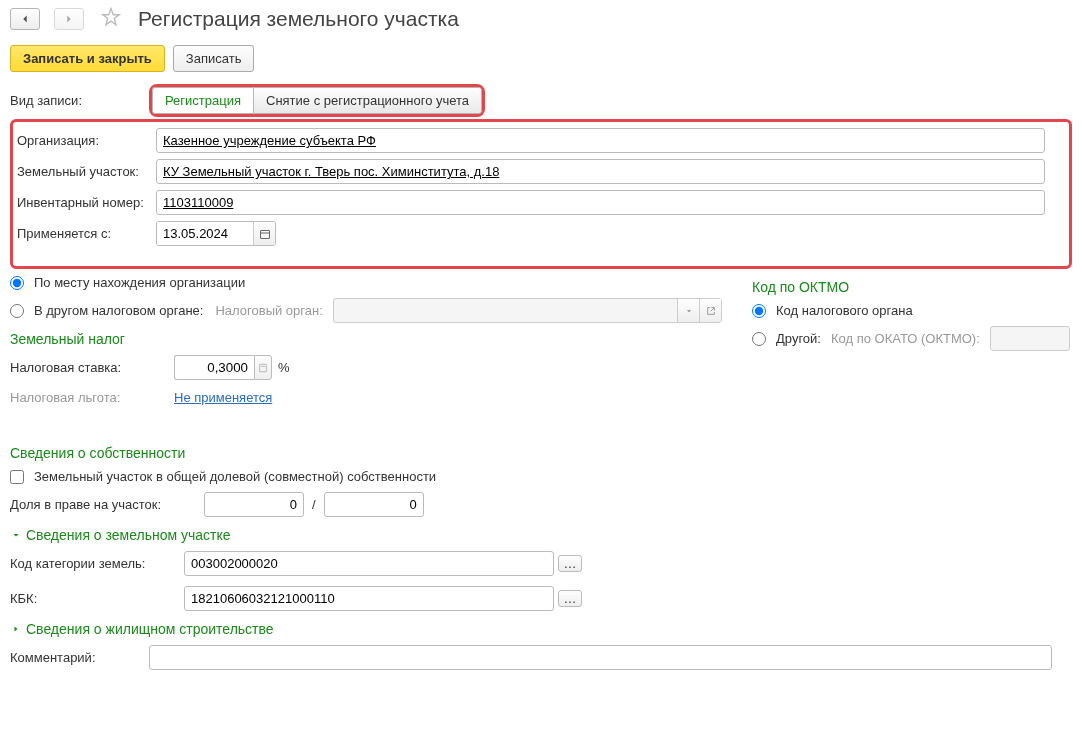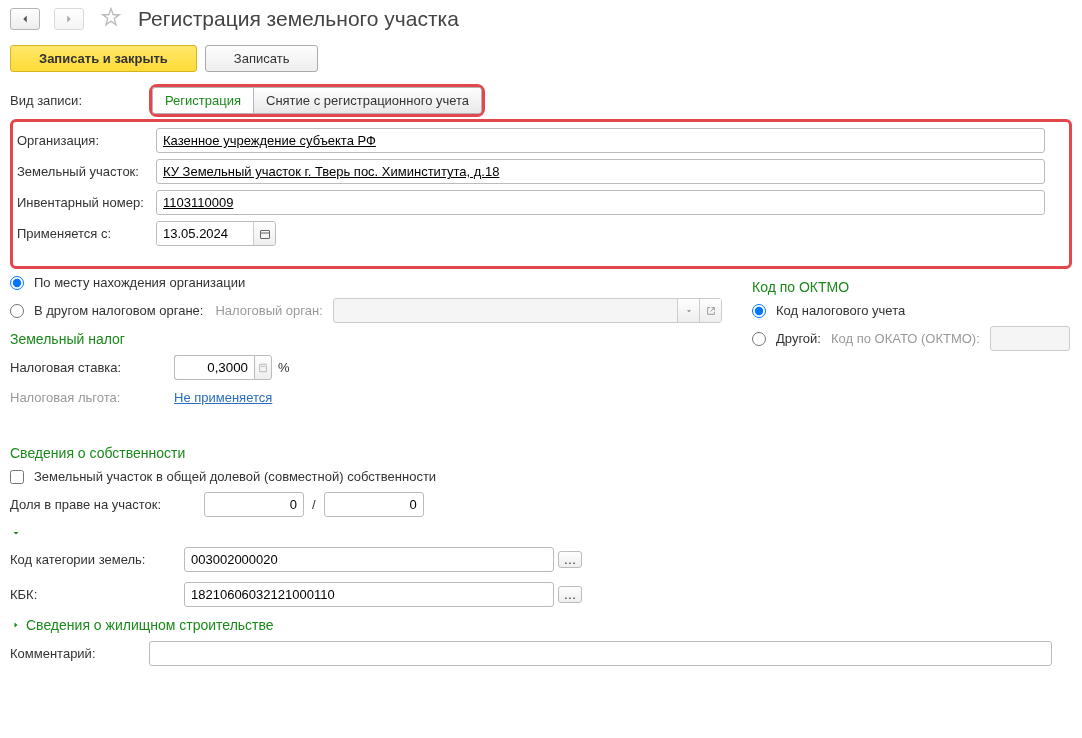--- a/index.html
+++ b/index.html
@@ -38,21 +38,21 @@
       font-weight: normal;
       margin-left: 2px;
       color: #444;
     }
     .toolbar {
       display: flex;
       gap: 8px;
       margin-bottom: 12px;
     }
     .btn {
-      padding: 5px 28px;
+      padding: 5px 12px;
       background: linear-gradient(#fdfdfd, #eee);
       border: 1px solid #aaa;
       border-radius: 3px;
       cursor: pointer;
       font-size: 13px;
       color: #333;
     }
     .btn-primary {
       background: linear-gradient(#ffe76a, #ffdc38);
       border: 1px solid #d6b320;
@@ -304,21 +304,21 @@
     <div class="form-row">
       <span class="label disabled-text" style="width:160px;">Налоговая льгота:</span>
       <span class="link">Не применяется</span>
     </div>
   </div>
 
   <div class="col-right">
     <div class="section-title">Код по ОКТМО</div>
     <div class="radio-row">
       <input type="radio" checked="" style="">
-      <span>Код налогового учета</span>
+      <span>Код налогового органа</span>
     </div>
     <div class="radio-row">
       <input type="radio" style="">
       <span>Другой:</span>
       <span class="disabled-text" style="margin-left:4px;">Код по ОКАТО (ОКТМО):</span>
       <div class="lookup-group" style="margin-left:4px; width:80px; flex:none;">
         <input class="input" disabled="" style="">
       </div>
     </div>
   </div>
@@ -335,20 +335,21 @@
   <span class="slash-sep">/</span>
   <input class="input" style="width: 100px; text-align: right;" value="0">
 </div>
 
 <div class="collapser">
   <span class="chev">
     <svg viewBox="0 0 24 24">
         <path fill="#1a8a1a" d="M7 10l5 5 5-5z"></path>
       </svg>
   </span>
+  <span>Сведения о земельном участке</span>
 </div>
 <div class="form-row">
   <span class="label" style="width:170px;">Код категории земель:</span>
   <input class="input" style="width: 370px;" value="003002000020">
   <div class="ellipsis-btn">…</div>
 </div>
 <div class="form-row">
   <span class="label" style="width:170px;">КБК:</span>
   <input class="input" style="width: 370px;" value="18210606032121000110">
   <div class="ellipsis-btn">…</div>

